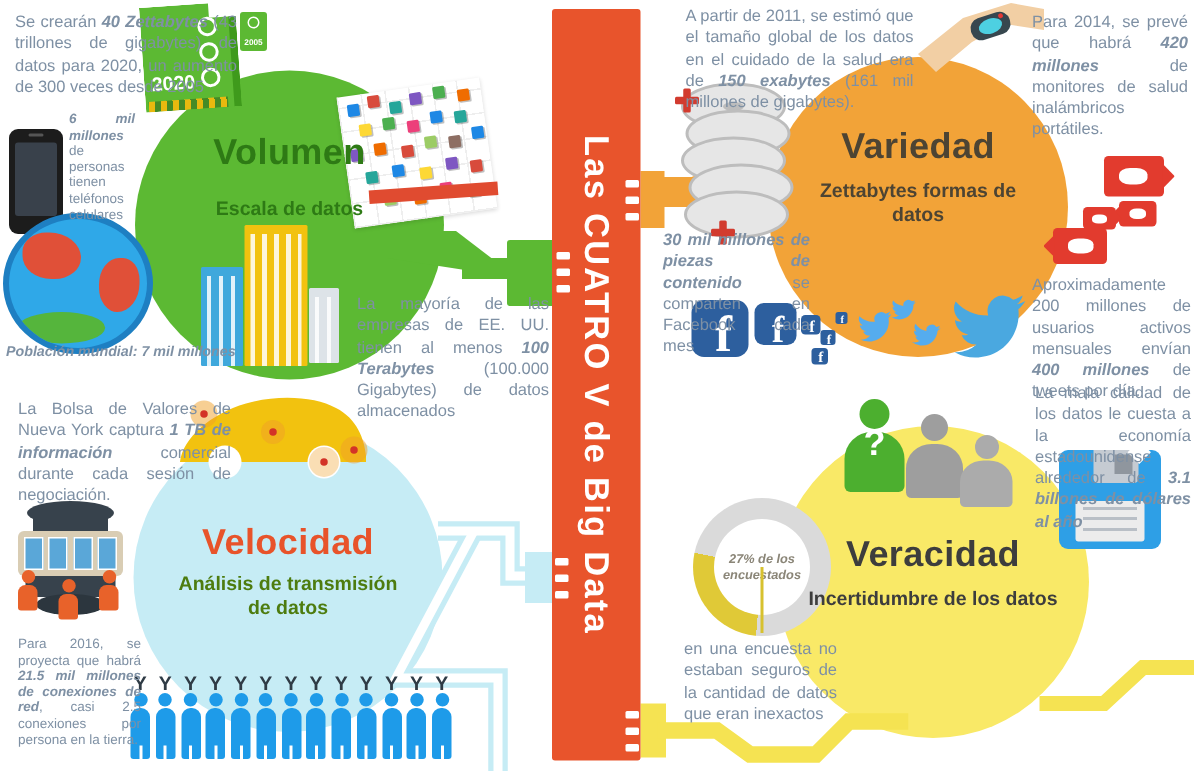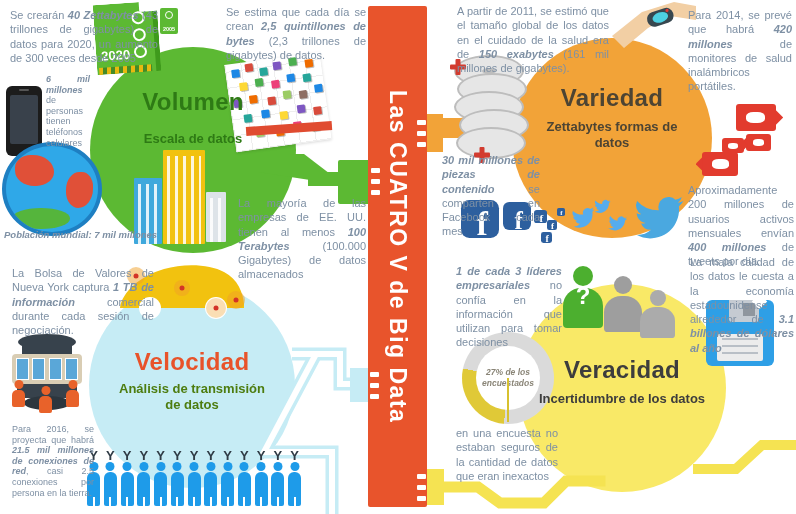--- a/index.html
+++ b/index.html
@@ -127,21 +127,20 @@
   <div class="banner">
     <span class="banner-text">Las CUATRO V de Big Data</span>
   </div>
 
   <div class="circle" style="left:90px;top:47px;width:206px;height:206px;background:#5CB933"></div>
   <div class="q-title" style="left:90px;top:88px;width:206px;color:#2E7A15">Volumen</div>
   <div class="q-sub" style="left:90px;top:131px;width:206px;color:#2E7A15">Escala de datos</div>
 
   <div class="fact" style="left:10px;top:8px;width:148px">Se crearán <b><i>40 Zettabytes</i></b> (43 trillones de gigabytes) de datos para 2020, un aumento de 300 veces desde 2005</div>
   <div class="fact small" style="left:46px;top:74px;width:44px"><b><i>6 mil millones</i></b> de personas tienen teléfonos celulares</div>
-  <div class="fact" style="left:226px;top:5px;width:140px">Se estima que cada día se crean <b><i>2,5 quintillones de bytes</i></b> (2,3 trillones de gigabytes) de datos.</div>
   <div class="fact" style="left:238px;top:196px;width:128px">La mayoría de las empresas de EE. UU. tienen al menos <b><i>100 Terabytes</i></b> (100.000 Gigabytes) de datos almacenados</div>
   <div class="caption" style="left:4px;top:229px;width:170px">Población mundial: 7 mil millones</div>
 
   <div class="chip" style="left:95px;top:3px;width:64px;height:70px">
     <div class="ring" style="left:38px;top:9px"></div>
     <div class="ring" style="left:38px;top:26px"></div>
     <div class="ring" style="left:38px;top:43px"></div>
     <div class="chip-label">2020</div>
     <div class="pins"></div>
   </div>
@@ -366,21 +365,20 @@
     <rect x="100" y="30" width="18" height="34" fill="#C6ECF5"></rect>
   </svg>
   <div class="dash" style="left:370px;top:372px"></div>
   <div class="dash" style="left:370px;top:383px"></div>
   <div class="dash" style="left:370px;top:394px"></div>
 
   <div class="circle" style="left:518px;top:284px;width:208px;height:208px;background:#F9E967"></div>
   <div class="q-title" style="left:518px;top:356px;width:208px;color:#3D3D3D">Veracidad</div>
   <div class="q-sub" style="left:538px;top:391px;width:168px;color:#3D3D3D">Incertidumbre de los datos</div>
 
-  <div class="fact" style="left:456px;top:264px;width:106px"><b><i>1 de cada 3 líderes empresariales</i></b> no confía en la información que utilizan para tomar decisiones</div>
   <div class="fact" style="left:456px;top:426px;width:102px">en una encuesta no estaban seguros de la cantidad de datos que eran inexactos</div>
   <div class="fact" style="left:690px;top:255px;width:104px">La mala calidad de los datos le cuesta a la economía estadounidense alrededor de <b><i>3.1 billones de dólares al año</i></b></div>
 
   <div class="person" style="left:563px;top:266px;width:40px;height:62px">
     <div class="ph" style="width:20px;height:20px;background:#4CAF2F"></div>
     <div class="pb" style="height:40px;background:#4CAF2F"></div>
     <div class="pq">?</div>
   </div>
   <div class="person" style="left:604px;top:276px;width:38px;height:56px">
     <div class="ph" style="width:18px;height:18px;background:#9E9E9E"></div>

